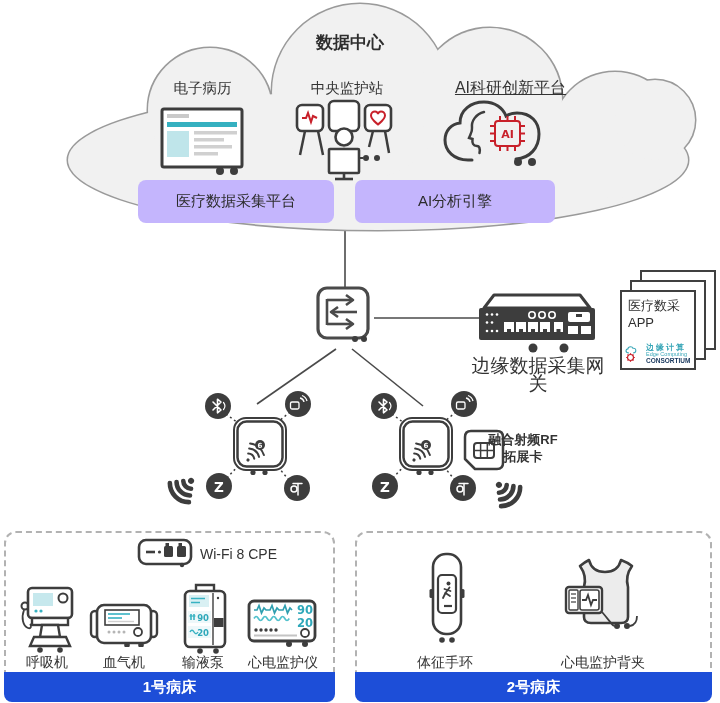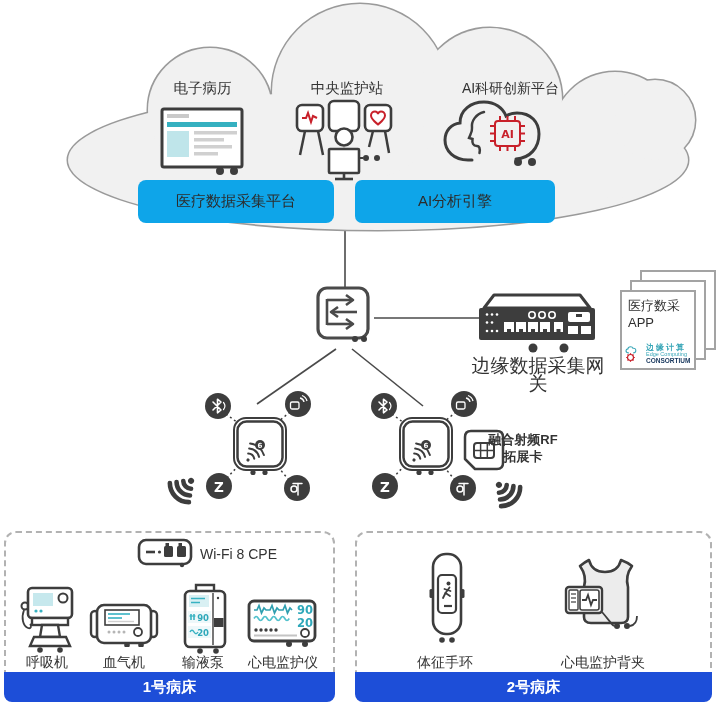--- a/index.html
+++ b/index.html
@@ -1,26 +1,26 @@
 <!DOCTYPE html>
 <html><head>
 <meta charset="utf-8">
 <style>
   html,body{margin:0;padding:0;background:#fff;}
   .page{position:relative;width:720px;height:703px;background:#fff;overflow:hidden;
         font-family:"Liberation Sans","DejaVu Sans",sans-serif;color:#333;}
   .abs{position:absolute;}
   .lbl{position:absolute;text-align:center;color:#333;font-size:14px;line-height:18px;}
   .cloud-title{font-size:17px;font-weight:600;color:#2e2e2e;}
-  .banner{position:absolute;background:#0ea5e9;border-radius:8px;display:flex;
+  .banner{position:absolute;background:#c4b5fd;border-radius:8px;display:flex;
           align-items:center;justify-content:center;font-size:15px;color:#2c2c2c;}
   .bed-box{position:absolute;border:2px dashed #b2b2b2;border-radius:12px;box-sizing:border-box;}
   .bed-bar{position:absolute;background:#1d4ed8;color:#fff;font-size:15px;font-weight:bold;
            display:flex;align-items:center;justify-content:center;border-radius:0 0 8px 8px;}
-  .app-card{position:absolute;width:76px;height:80px;background:#fff;border:2px solid #a3a3a3;box-sizing:border-box;}
+  .app-card{position:absolute;width:76px;height:80px;background:#fff;border:2px solid #404040;box-sizing:border-box;}
   .app-card-front{padding:5px 6px;}
   .app-title{font-size:13px;line-height:17px;color:#2e2e2e;}
   .ecc-logo{position:absolute;left:3px;right:2px;bottom:3px;display:flex;align-items:center;gap:4px;}
   .ecc-txt{display:flex;flex-direction:column;line-height:1.05;}
   .ecc-cn{font-size:8px;letter-spacing:2px;color:#3aa7b8;font-weight:bold;}
   .ecc-en1{font-size:5.5px;color:#3aa7b8;}
   .ecc-en2{font-size:6.5px;color:#16365c;font-weight:bold;}
   svg{display:block;}
   svg text{font-family:"DejaVu Sans","Liberation Sans",sans-serif;}
   .rf-label{font-size:13px;line-height:17px;}
@@ -45,24 +45,25 @@
         <circle cx="300" cy="92" r="88"></circle>
         <circle cx="430" cy="100" r="72"></circle>
         <circle cx="555" cy="135" r="63"></circle>
         <circle cx="595" cy="120" r="40"></circle>
       </g>
     </defs>
     <use href="#cloud-shape" fill="#f1f1f1" stroke="#9a9a9a" stroke-width="3"></use>
     <use href="#cloud-shape" fill="#f1f1f1" stroke="none"></use>
   </svg>
 
+  <div class="lbl cloud-title" style="left:285px;top:34px;width:130px;z-index:2;">数据中心</div>
 
   <div class="lbl" style="left:145px;top:79px;width:115px;z-index:2;font-size:14.5px;">电子病历</div>
   <div class="lbl" style="left:287px;top:79px;width:120px;z-index:2;font-size:14.5px;">中央监护站</div>
-  <div class="lbl" style="left:438px;top:79px;width:145px;z-index:2;font-size:14px;">AI科研创新平台</div>
+  <div class="lbl" style="left:438px;top:79px;width:145px;z-index:2;font-size:16px;text-decoration:underline;">AI科研创新平台</div>
 
   <svg class="abs" style="left:158px;top:105px;z-index:2;" width="90" height="72" viewBox="0 0 90 72">
     <rect x="4" y="4" width="80" height="58" rx="2" fill="#fff" stroke="#3d3d3d" stroke-width="3"></rect>
     <rect x="9" y="9" width="22" height="4" fill="#c9c9c9"></rect>
     <rect x="9" y="17" width="70" height="5" fill="#35b0c0"></rect>
     <rect x="9" y="26" width="22" height="26" fill="#bfe5ea"></rect>
     <rect x="36" y="26" width="43" height="3.5" fill="#d0d0d0"></rect>
     <rect x="36" y="33" width="30" height="3.5" fill="#d0d0d0"></rect>
     <rect x="36" y="40" width="38" height="3.5" fill="#d0d0d0"></rect>
     <rect x="36" y="47" width="24" height="3.5" fill="#d0d0d0"></rect>

